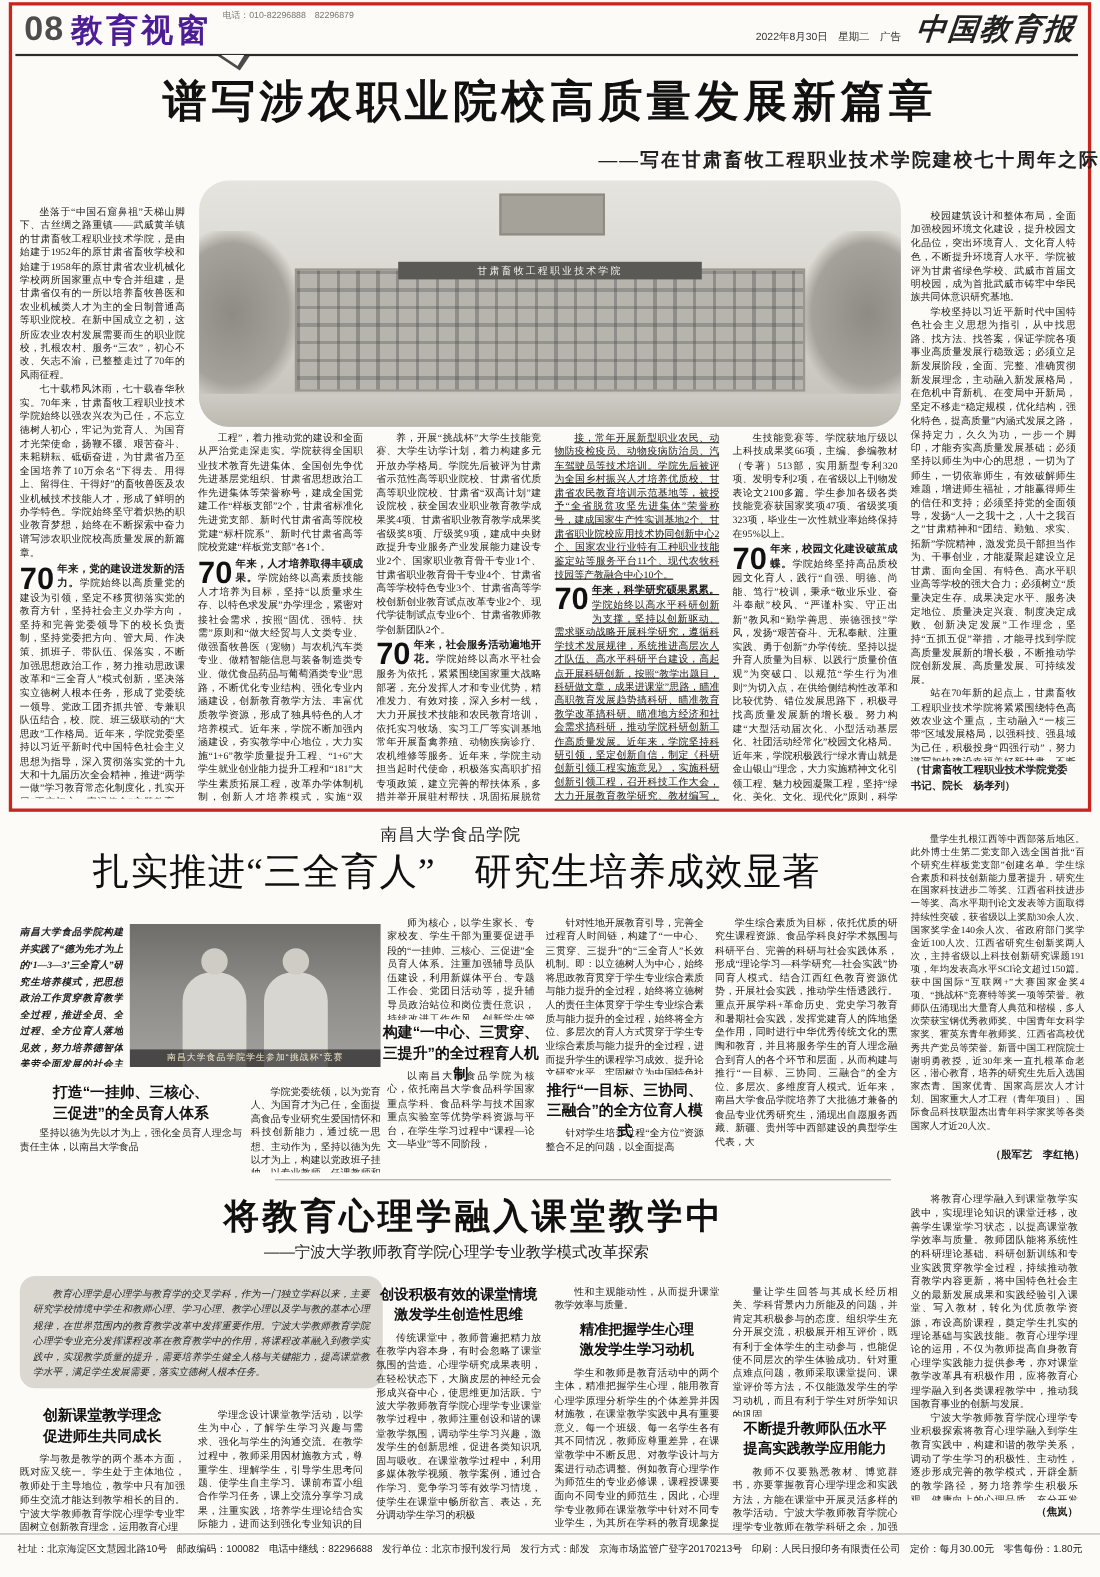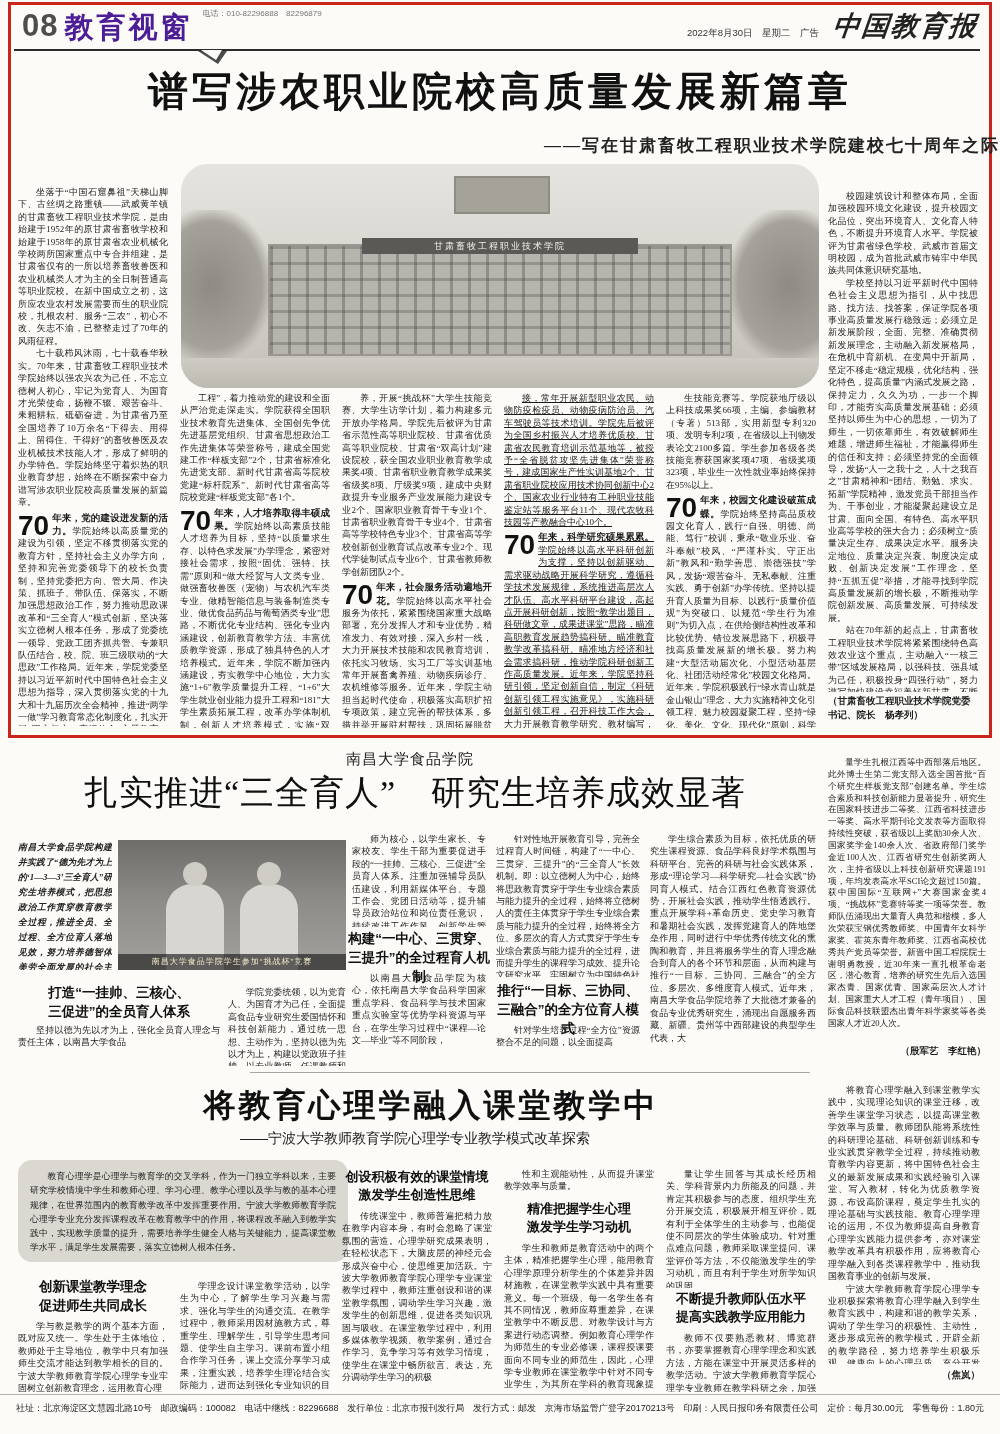--- a/index.html
+++ b/index.html
@@ -49,21 +49,21 @@
   .photo2{position:absolute;left:118px;top:840px;width:228px;height:130px;background:linear-gradient(#6f6d6a,#8d8b88 45%,#a3a19d);overflow:hidden;}
   .fig{position:absolute;bottom:0;width:58px;height:86px;background:#d8d6d1;border-radius:26px 26px 0 0;}
   .fig:after{content:"";position:absolute;top:-22px;left:17px;width:24px;height:24px;border-radius:50%;background:#cfccc6;}
   .ph2-cap{position:absolute;left:0;bottom:0;width:100%;height:16px;background:rgba(20,20,20,.62);color:#f3e9c8;font-size:8px;line-height:16px;text-align:center;font-family:"Liberation Sans",sans-serif;letter-spacing:1px;}
   .sh{position:absolute;font-family:"Liberation Sans",sans-serif;font-weight:bold;font-size:13.5px;line-height:1.4;text-align:center;color:#101010;white-space:pre-line;}
 
   
   .divider{position:absolute;left:250px;top:1072px;width:560px;height:1px;background:#a9a6a0;}
   .h3-main{position:absolute;left:16px;top:1084px;width:830px;text-align:center;font-weight:bold;font-size:32px;letter-spacing:3px;color:#101010;}
   .h3-sub{position:absolute;left:0;top:1130px;width:830px;text-align:center;font-family:"Liberation Sans",sans-serif;font-size:14px;color:#222;}
-  .intro3{position:absolute;left:18px;top:1160px;width:306px;height:84px;background:#dbd8d2;border-radius:14px;padding:9px 12px;font-size:8.8px;line-height:1.62;text-align:justify;color:#222;overflow:hidden;}
+  .intro3{position:absolute;left:18px;top:1160px;width:306px;height:84px;background:#dbd8d2;border-radius:14px;padding:9px 12px;font-style:italic;font-size:8.8px;line-height:1.62;text-align:justify;color:#222;overflow:hidden;}
   .intro3 p{margin:0;text-indent:2em;}
 
   
   .footrule{position:absolute;left:0px;top:1394px;width:1000px;height:1px;background:#b3b0aa;}
   .footer{position:absolute;left:16px;top:1402px;width:968px;display:flex;justify-content:space-between;font-family:"Liberation Sans",sans-serif;font-size:9px;color:#222;}
 </style>
 </head>
 <body>
 
 <div class="page">

